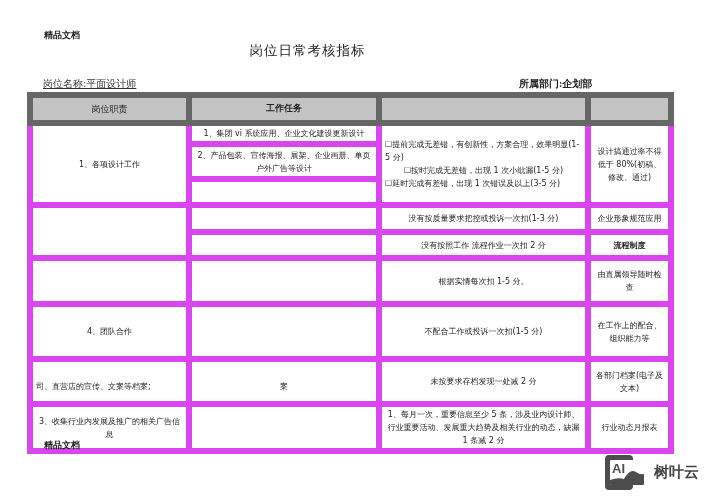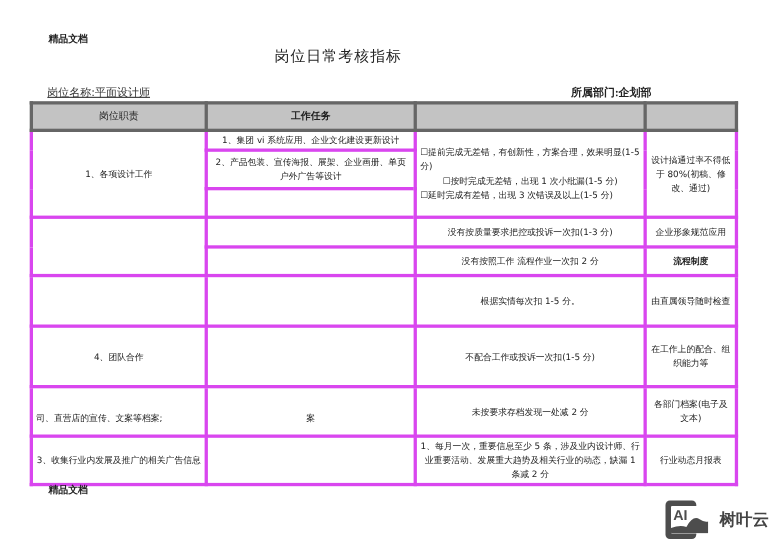--- a/index.html
+++ b/index.html
@@ -12,21 +12,21 @@
   .watermark-bottom { left:44px; top:439px; font-size:9px; font-weight:bold; color:#222; }
   .doc-title { left:0; width:615px; top:42px; text-align:center; font-size:13.5px; color:#222; letter-spacing:1px; }
   .meta-left { left:43px; top:77px; font-size:10px; color:#333;text-decoration:underline; }
   .meta-right { left:519px; top:77px; font-size:10px; color:#222; font-weight:bold;font-family:Liberation Serif, serif; }
 
   table.sheet {
     position:absolute; left:27px; top:92px; width:641px;
     border-collapse:collapse; table-layout:fixed; font-size:8px; color:#222;
   }
   table.sheet td, table.sheet th {
-    border:3px solid #d946ef; padding:1px 3px; text-align:center; vertical-align:middle;
+    border:6px solid #d946ef; padding:1px 3px; text-align:center; vertical-align:middle;
     line-height:13px; font-weight:normal;
   }
   table.sheet th { background:#c3c3c3; height:20px; font-size:9px; border-color:#666; }
   table.sheet th.bold { font-weight:bold;font-family:Liberation Mono, monospace; }
   table.sheet td.bold { font-weight:bold; }
   .left-align { text-align:left !important; }
 
   .logo { left:605px; top:455px; width:28px; height:35px; background:#4d4d4d; border-radius:4px; }
   .logo-inner { position:absolute; left:5px; top:5px; width:34px; height:25px; background:#ffffff; border-radius:1px; overflow:hidden; }
   .logo-ai { position:absolute; left:2px; top:1px; font-size:13px; font-weight:bold; color:#4d4d4d; font-family:"Liberation Sans", sans-serif; }
@@ -53,21 +53,21 @@
     <th class="bold">工作任务</th>
     <th></th>
     <th></th>
   </tr>
   <tr style="height:13px">
     <td rowspan="3">1、各项设计工作</td>
     <td>1、集团 vi 系统应用、企业文化建设更新设计</td>
     <td rowspan="3" class="left-align">
       <div>☐提前完成无差错，有创新性，方案合理，效果明显(1-5 分)</div>
       <div style="text-align:center">☐按时完成无差错，出现 1 次小纰漏(1-5 分)</div>
-      <div>☐延时完成有差错，出现 3 次错误及以上(1-5 分)</div>
+      <div>☐延时完成有差错，出现 1 次错误及以上(3-5 分)</div>
     </td>
     <td rowspan="3">设计搞通过率不得低于 80%(初稿、修改、通过)</td>
   </tr>
   <tr style="height:35px">
     <td>2、产品包装、宣传海报、展架、企业画册、单页户外广告等设计</td>
   </tr>
   <tr style="height:26px">
     <td></td>
   </tr>
   <tr style="height:27px">

